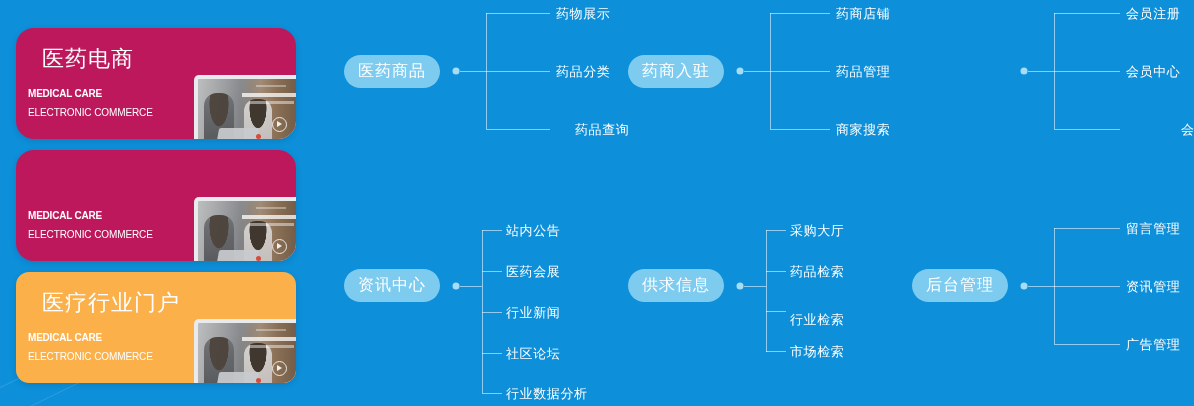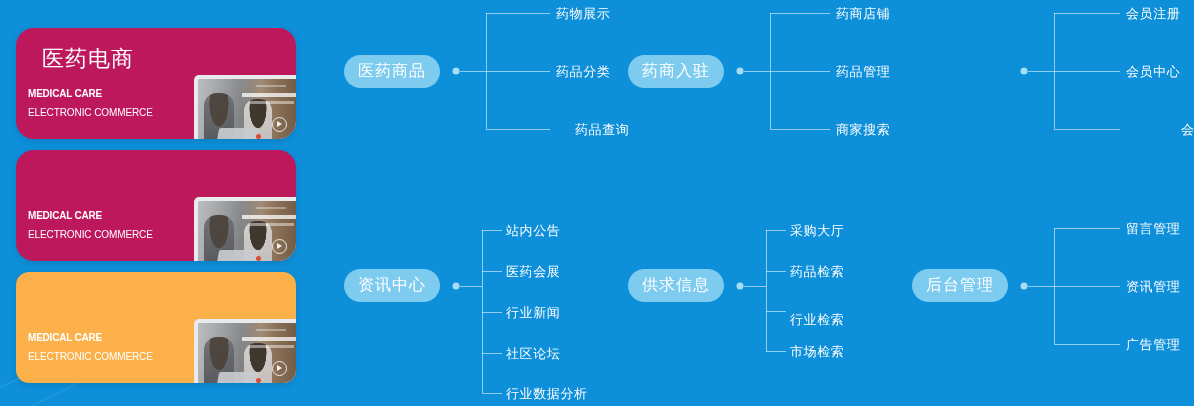--- a/index.html
+++ b/index.html
@@ -211,20 +211,21 @@
         <div class="hl"></div>
           <div class="hl2"></div>
           <div class="hl3"></div>
         <div class="dot-red"></div>
         <div class="play"></div>
       </div>
     </div>
   </div>
 
   <div class="card card-orange card-3">
+    <div class="card-title">医疗行业门户</div>
     <div class="card-sub1">MEDICAL CARE</div>
     <div class="card-sub2">ELECTRONIC COMMERCE</div>
     <div class="thumb">
       <div class="thumb-screen">
         <div class="fig-a"></div>
           <div class="fig-b"></div>
           <div class="laptop"></div>
         <div class="hl"></div>
           <div class="hl2"></div>
           <div class="hl3"></div>

